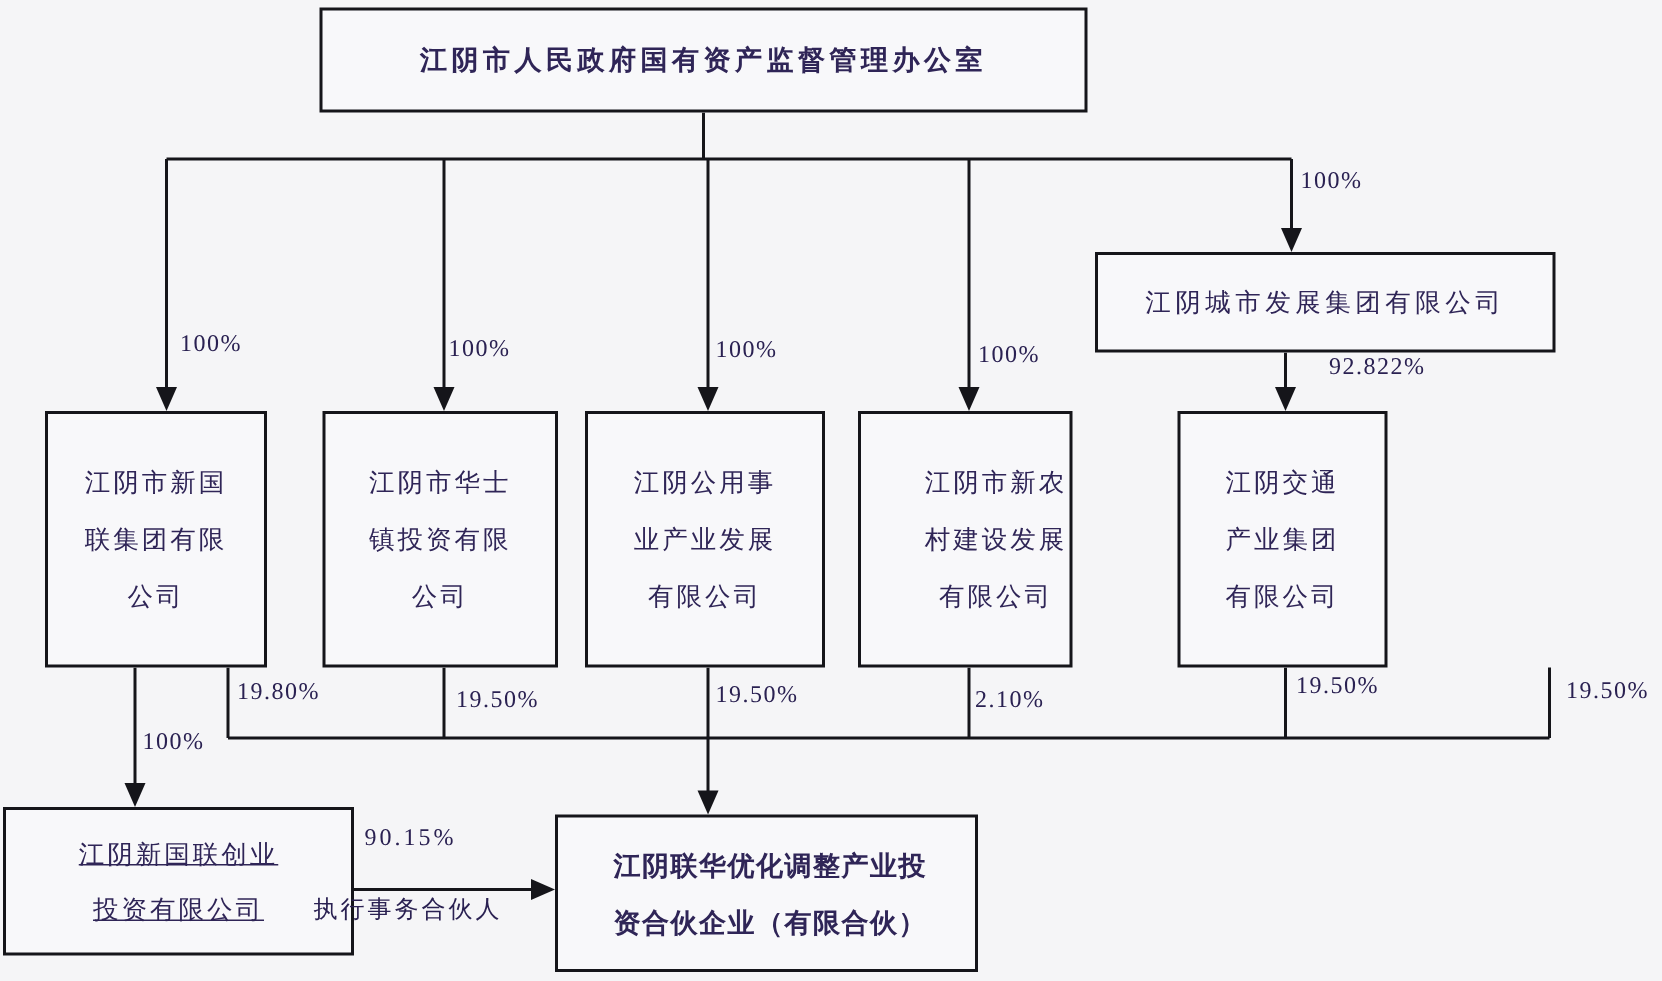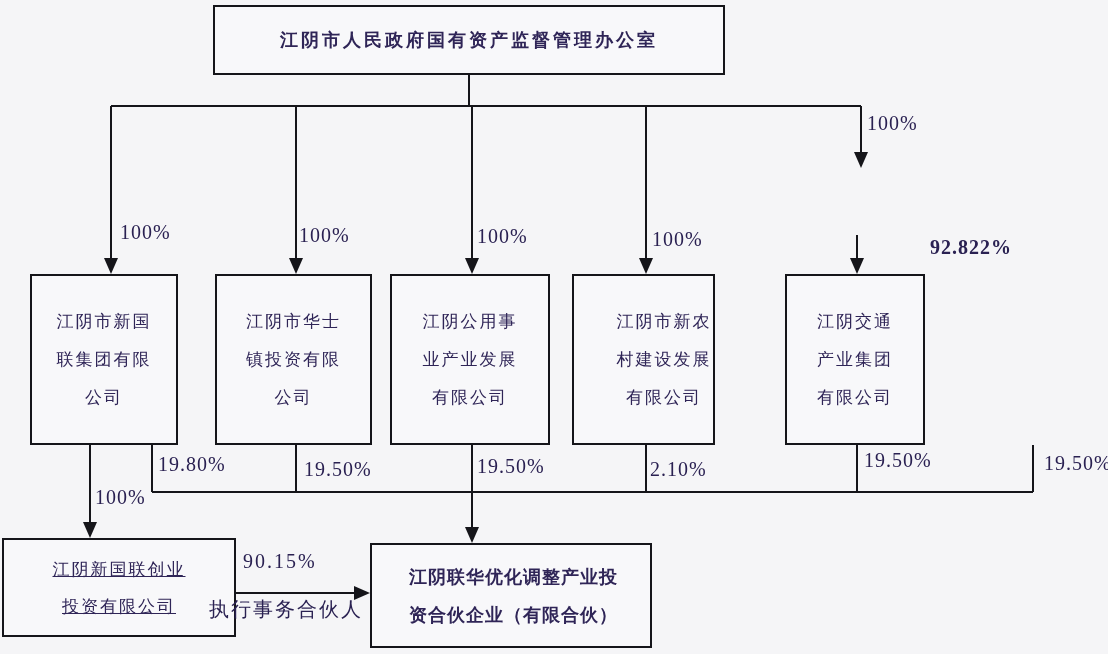--- a/index.html
+++ b/index.html
@@ -48,30 +48,30 @@
   .n-partnership { left: 370px; top: 543px; width: 282px; height: 105px; font-size: 18px; letter-spacing: 1px; }
   
   .w5  { width: 98px; }
   .w4  { width: 79px; }
   .w7  { width: 136px; }
   .w11 { width: 214px; text-align: right; }
   
   .elabel {
     position: absolute;
     color: #2a2152;
-    font-size: 20px;
+    font-size: 16px;
     white-space: nowrap;
     letter-spacing: 1px;
   }
   .el-root-sub1    { left: 120px;  top: 221px; }
   .el-root-sub2    { left: 299px;  top: 224px; }
   .el-root-sub3    { left: 477px;  top: 225px; }
   .el-root-sub4    { left: 652px;  top: 228px; }
   .el-root-citydev { left: 867px;  top: 112px; }
-  .el-citydev-sub5 { left: 930px;  top: 236px; font-weight: bold; }
+  .el-citydev-sub5 { left: 886px;  top: 236px; }
   .el-sub1-part    { left: 158px;  top: 453px; }
   .el-sub2-part    { left: 304px;  top: 458px; }
   .el-sub3-part    { left: 477px;  top: 455px; }
   .el-sub4-part    { left: 650px;  top: 458px; }
   .el-sub5-part    { left: 864px;  top: 449px; }
   .el-sub6-part    { left: 1044px; top: 452px; }
   .el-sub1-venture { left: 95px;   top: 486px; }
   .el-venture-pct  { left: 243px;  top: 550px; letter-spacing: 2px; }
   .el-venture-role { left: 209px;  top: 596px; letter-spacing: 2px; }
 </style>
@@ -130,20 +130,23 @@
     <g>
       <path d="M198 593 H355"></path>
       <polygon points="354,586 354,600 370,593" fill="#15151a" stroke="none"></polygon>
     </g>
   </svg>
 
   <div class="node n-root bold">
     <span class="txt">江阴市人民政府国有资产监督管理办公室</span>
   </div>
 
+  <div class="node n-citydev">
+    <span class="txt">江阴城市发展集团有限公司</span>
+  </div>
 
   <div class="node n-sub1">
     <span class="txt w5">江阴市新国联集团有限公司</span>
   </div>
 
   <div class="node n-sub2">
     <span class="txt w5">江阴市华士镇投资有限公司</span>
   </div>
 
   <div class="node n-sub3">

